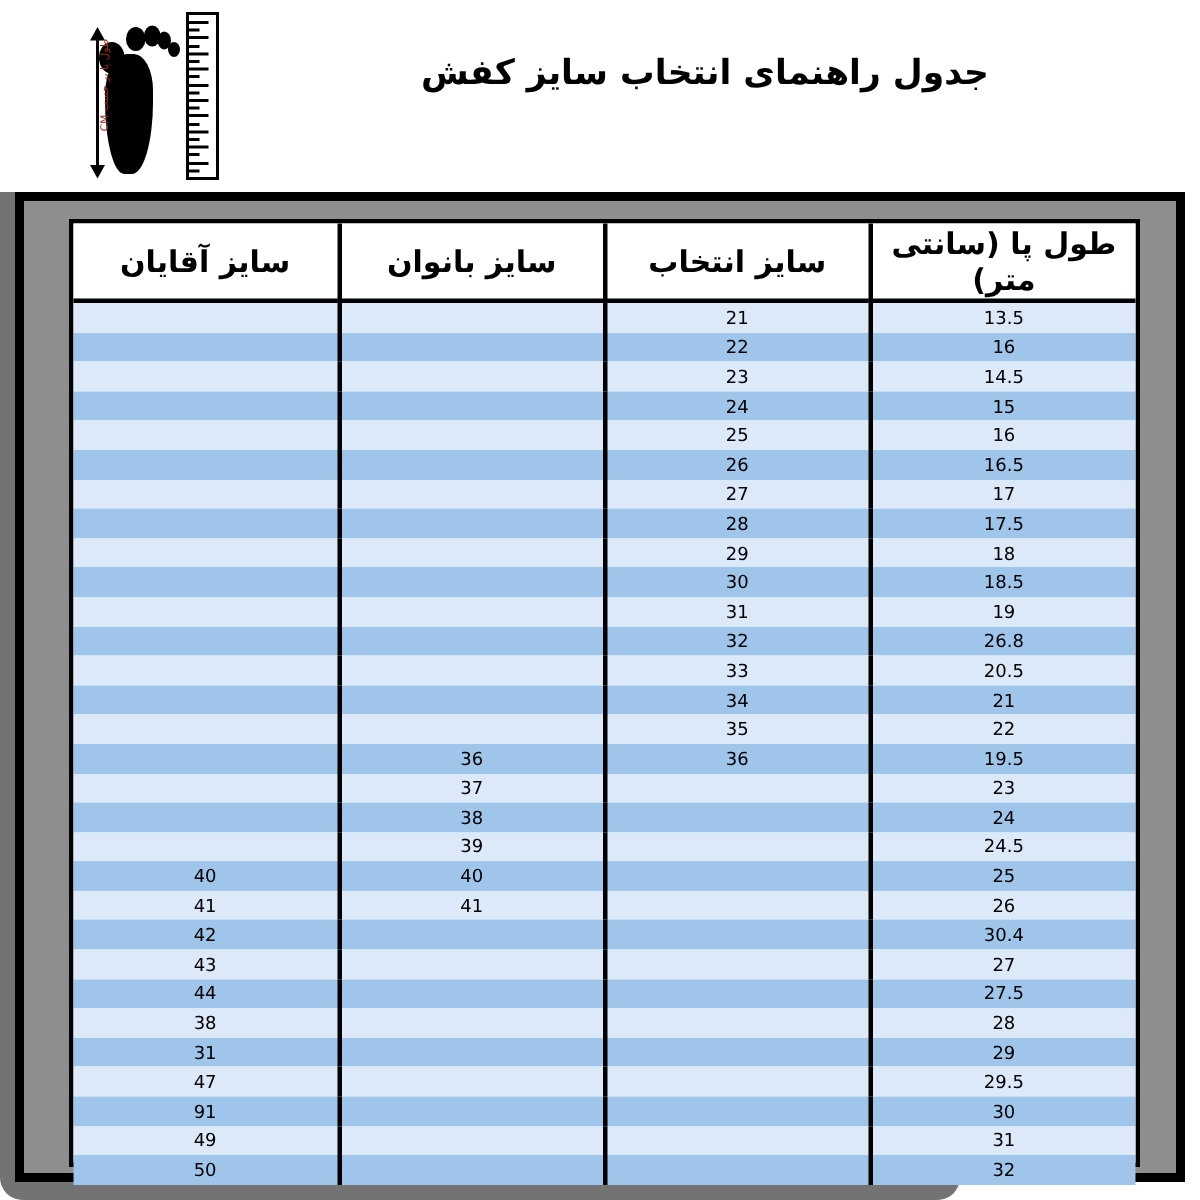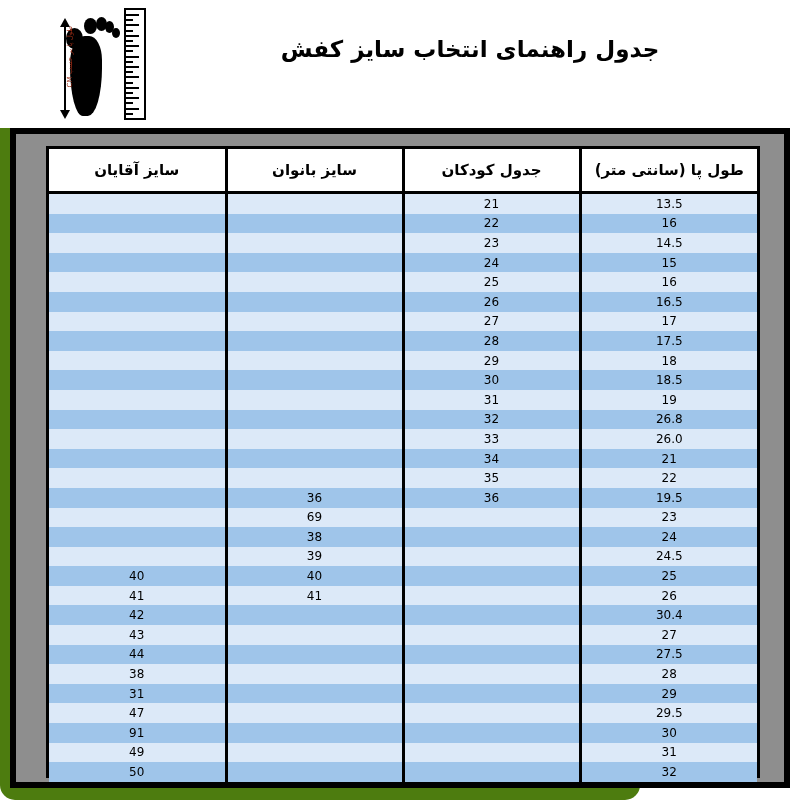--- a/index.html
+++ b/index.html
@@ -10,21 +10,21 @@
     width: 800px;
     height: 800px;
     background: #ffffff;
     font-family: "DejaVu Sans", "Liberation Sans", sans-serif;
     overflow: hidden;
   }
   .page {
     position: relative;
     width: 640px;
     height: 800px;
-    background: #4d7c0f;
+    background: #737373;
     border-radius: 15px;
   }
 
   
   .header {
     position: absolute;
     left: 0;
     top: 0;
     width: 800px;
     height: 128px;
@@ -148,21 +148,21 @@
   }
   table {
     width: 100%;
     border-collapse: collapse;
     table-layout: fixed;
     direction: rtl;
   }
   th {
     background: #ffffff;
     color: #000000;
-    font-size: 15px;
+    font-size: 20px;
     font-weight: bold;
     height: 40px;
     text-align: center;
     border-left: 3px solid #000000;
     border-bottom: 3px solid #000000;
   }
   th:last-child { border-left: none; }
   td {
     height: 19.6px;
     text-align: center;
@@ -222,21 +222,21 @@
 
     <div class="title">جدول راهنمای انتخاب سایز کفش</div>
   </div>
 
   <div class="frame">
     <div class="table-wrap">
       <table>
         <thead>
           <tr>
             <th>طول پا (سانتی متر)</th>
-            <th>جدول کودکان</th>
+            <th>سایز انتخاب</th>
             <th>سایز بانوان</th>
             <th>سایز آقایان</th>
           </tr>
         </thead>
         <tbody id="table-body">
             <tr>
               <td>13.5</td>
               <td>21</td>
               <td></td>
               <td></td>
@@ -301,21 +301,21 @@
               <td></td>
               <td></td>
             </tr>
             <tr>
               <td>26.8</td>
               <td>32</td>
               <td></td>
               <td></td>
             </tr>
             <tr>
-              <td>26.0</td>
+              <td>20.5</td>
               <td>33</td>
               <td></td>
               <td></td>
             </tr>
             <tr>
               <td>21</td>
               <td>34</td>
               <td></td>
               <td></td>
             </tr>
@@ -327,21 +327,21 @@
             </tr>
             <tr>
               <td>19.5</td>
               <td>36</td>
               <td>36</td>
               <td></td>
             </tr>
             <tr>
               <td>23</td>
               <td></td>
-              <td>69</td>
+              <td>37</td>
               <td></td>
             </tr>
             <tr>
               <td>24</td>
               <td></td>
               <td>38</td>
               <td></td>
             </tr>
             <tr>
               <td>24.5</td>

